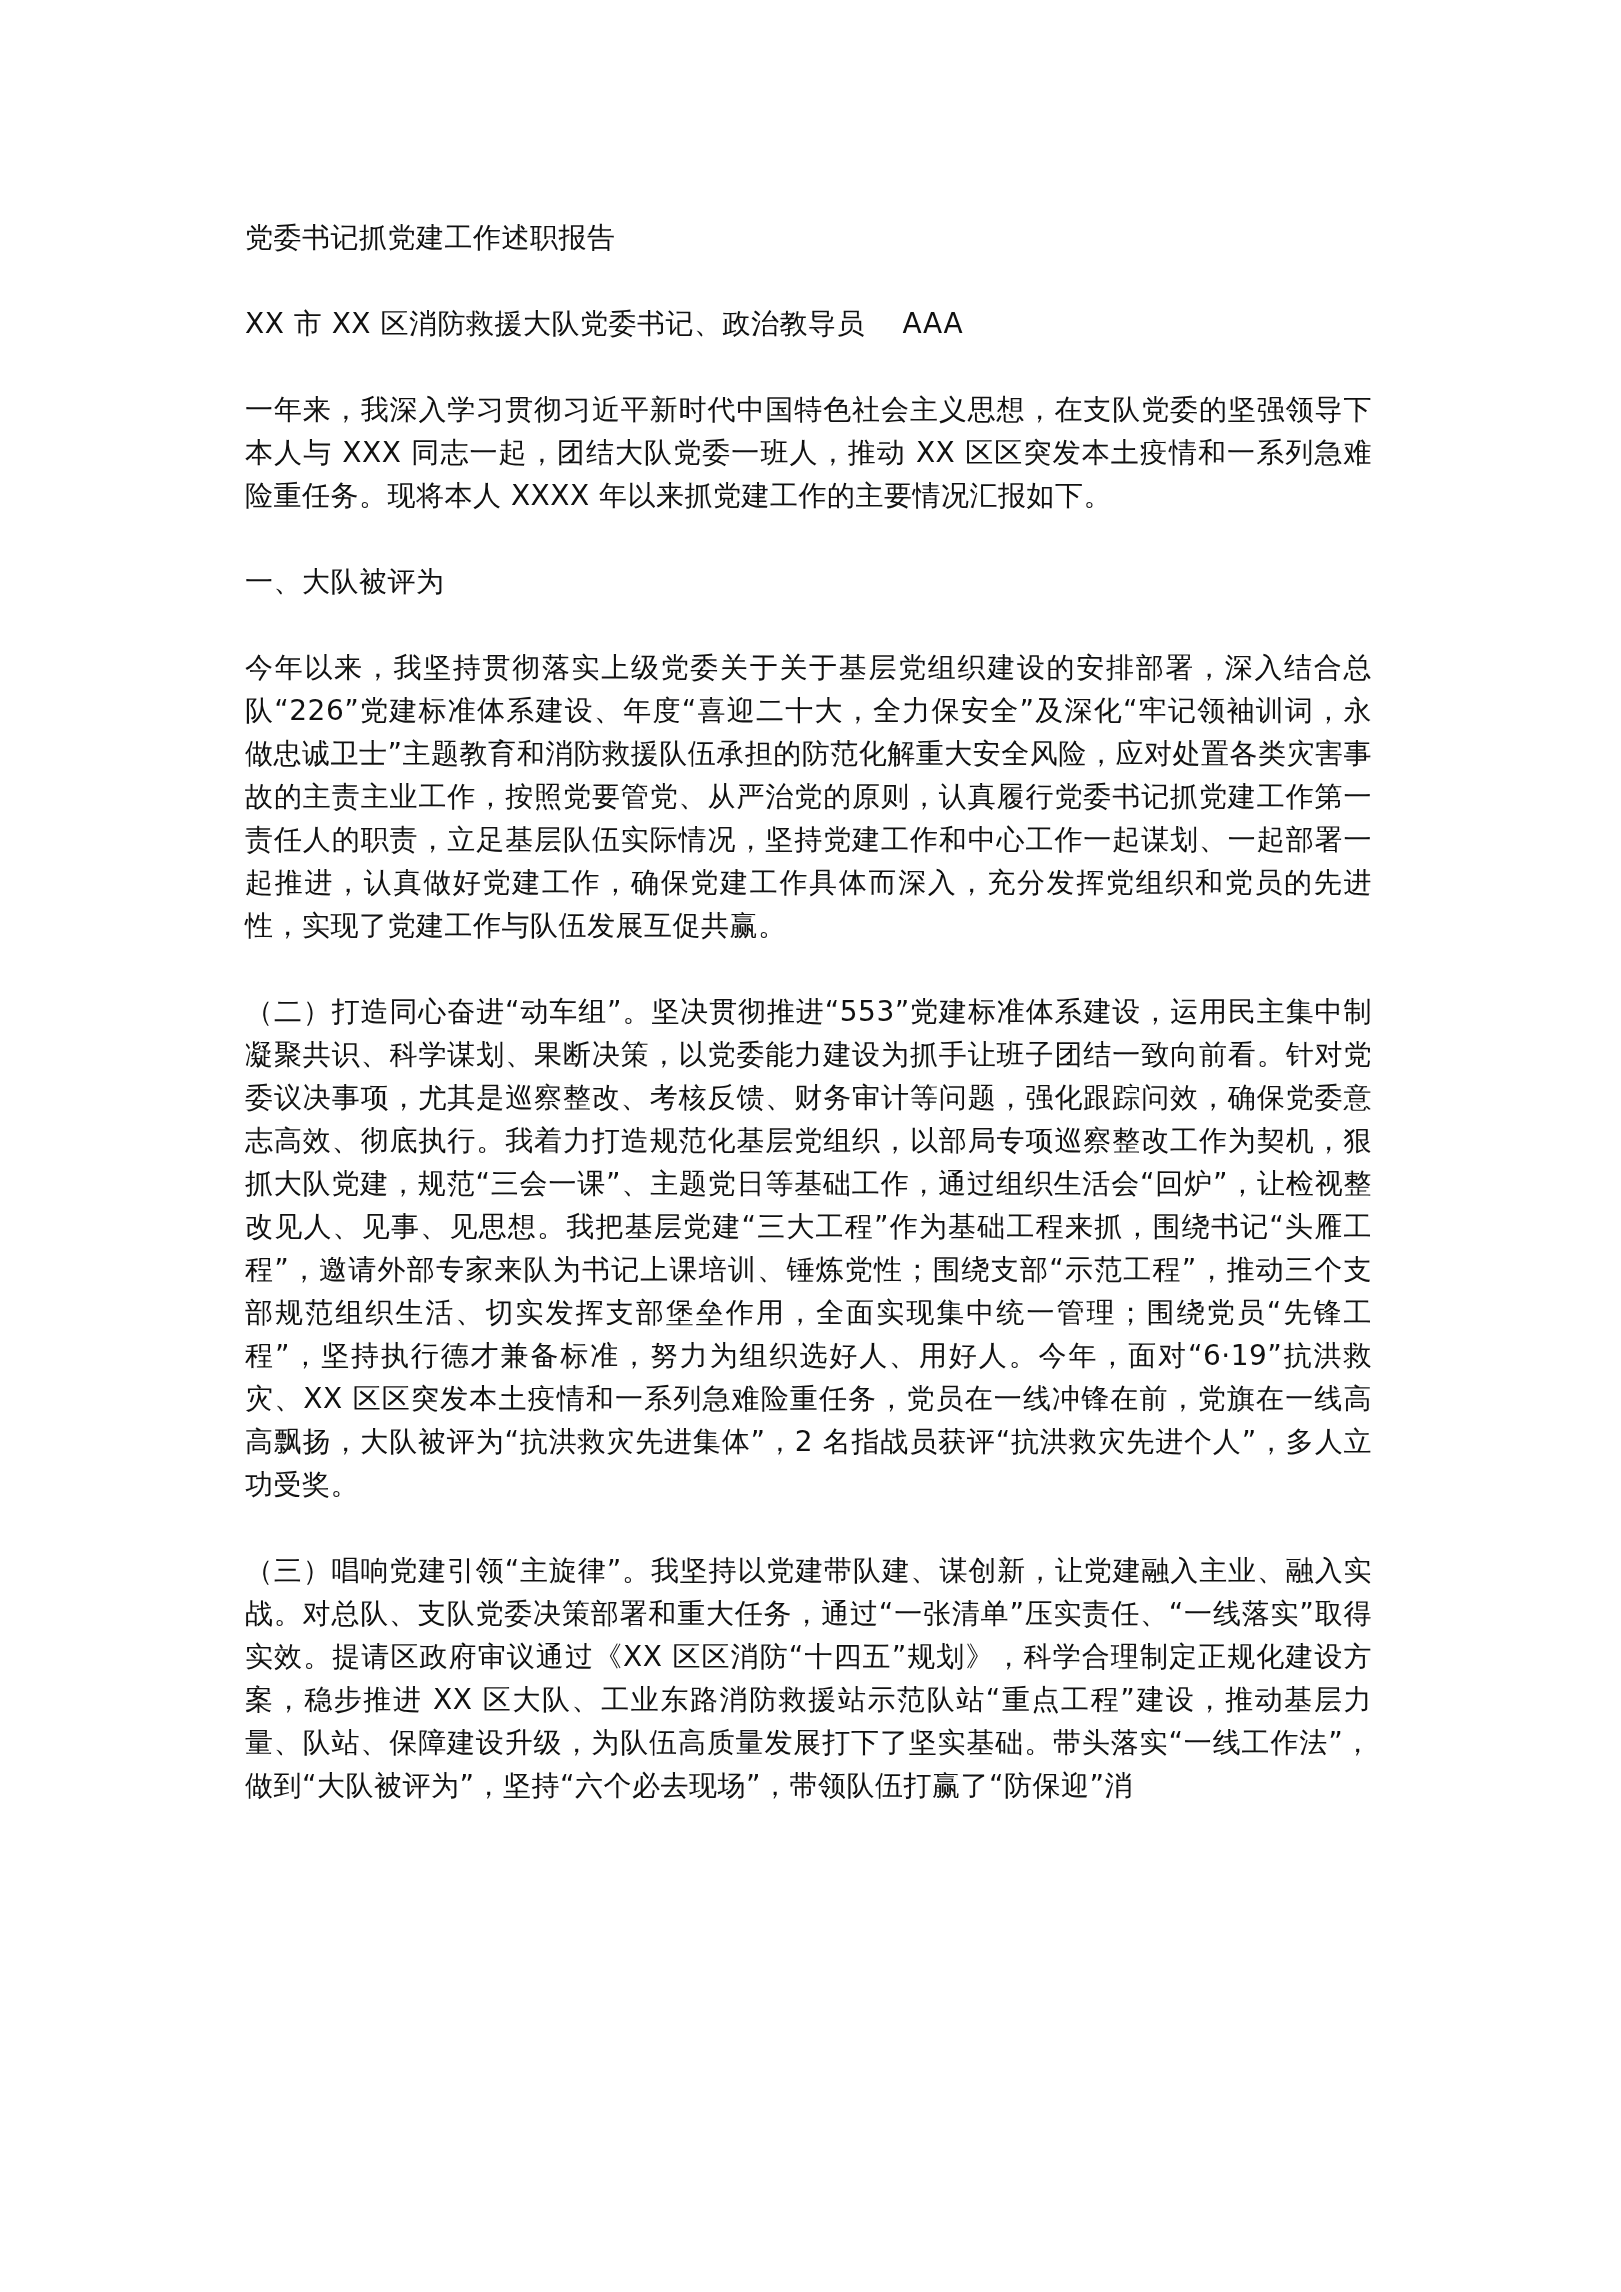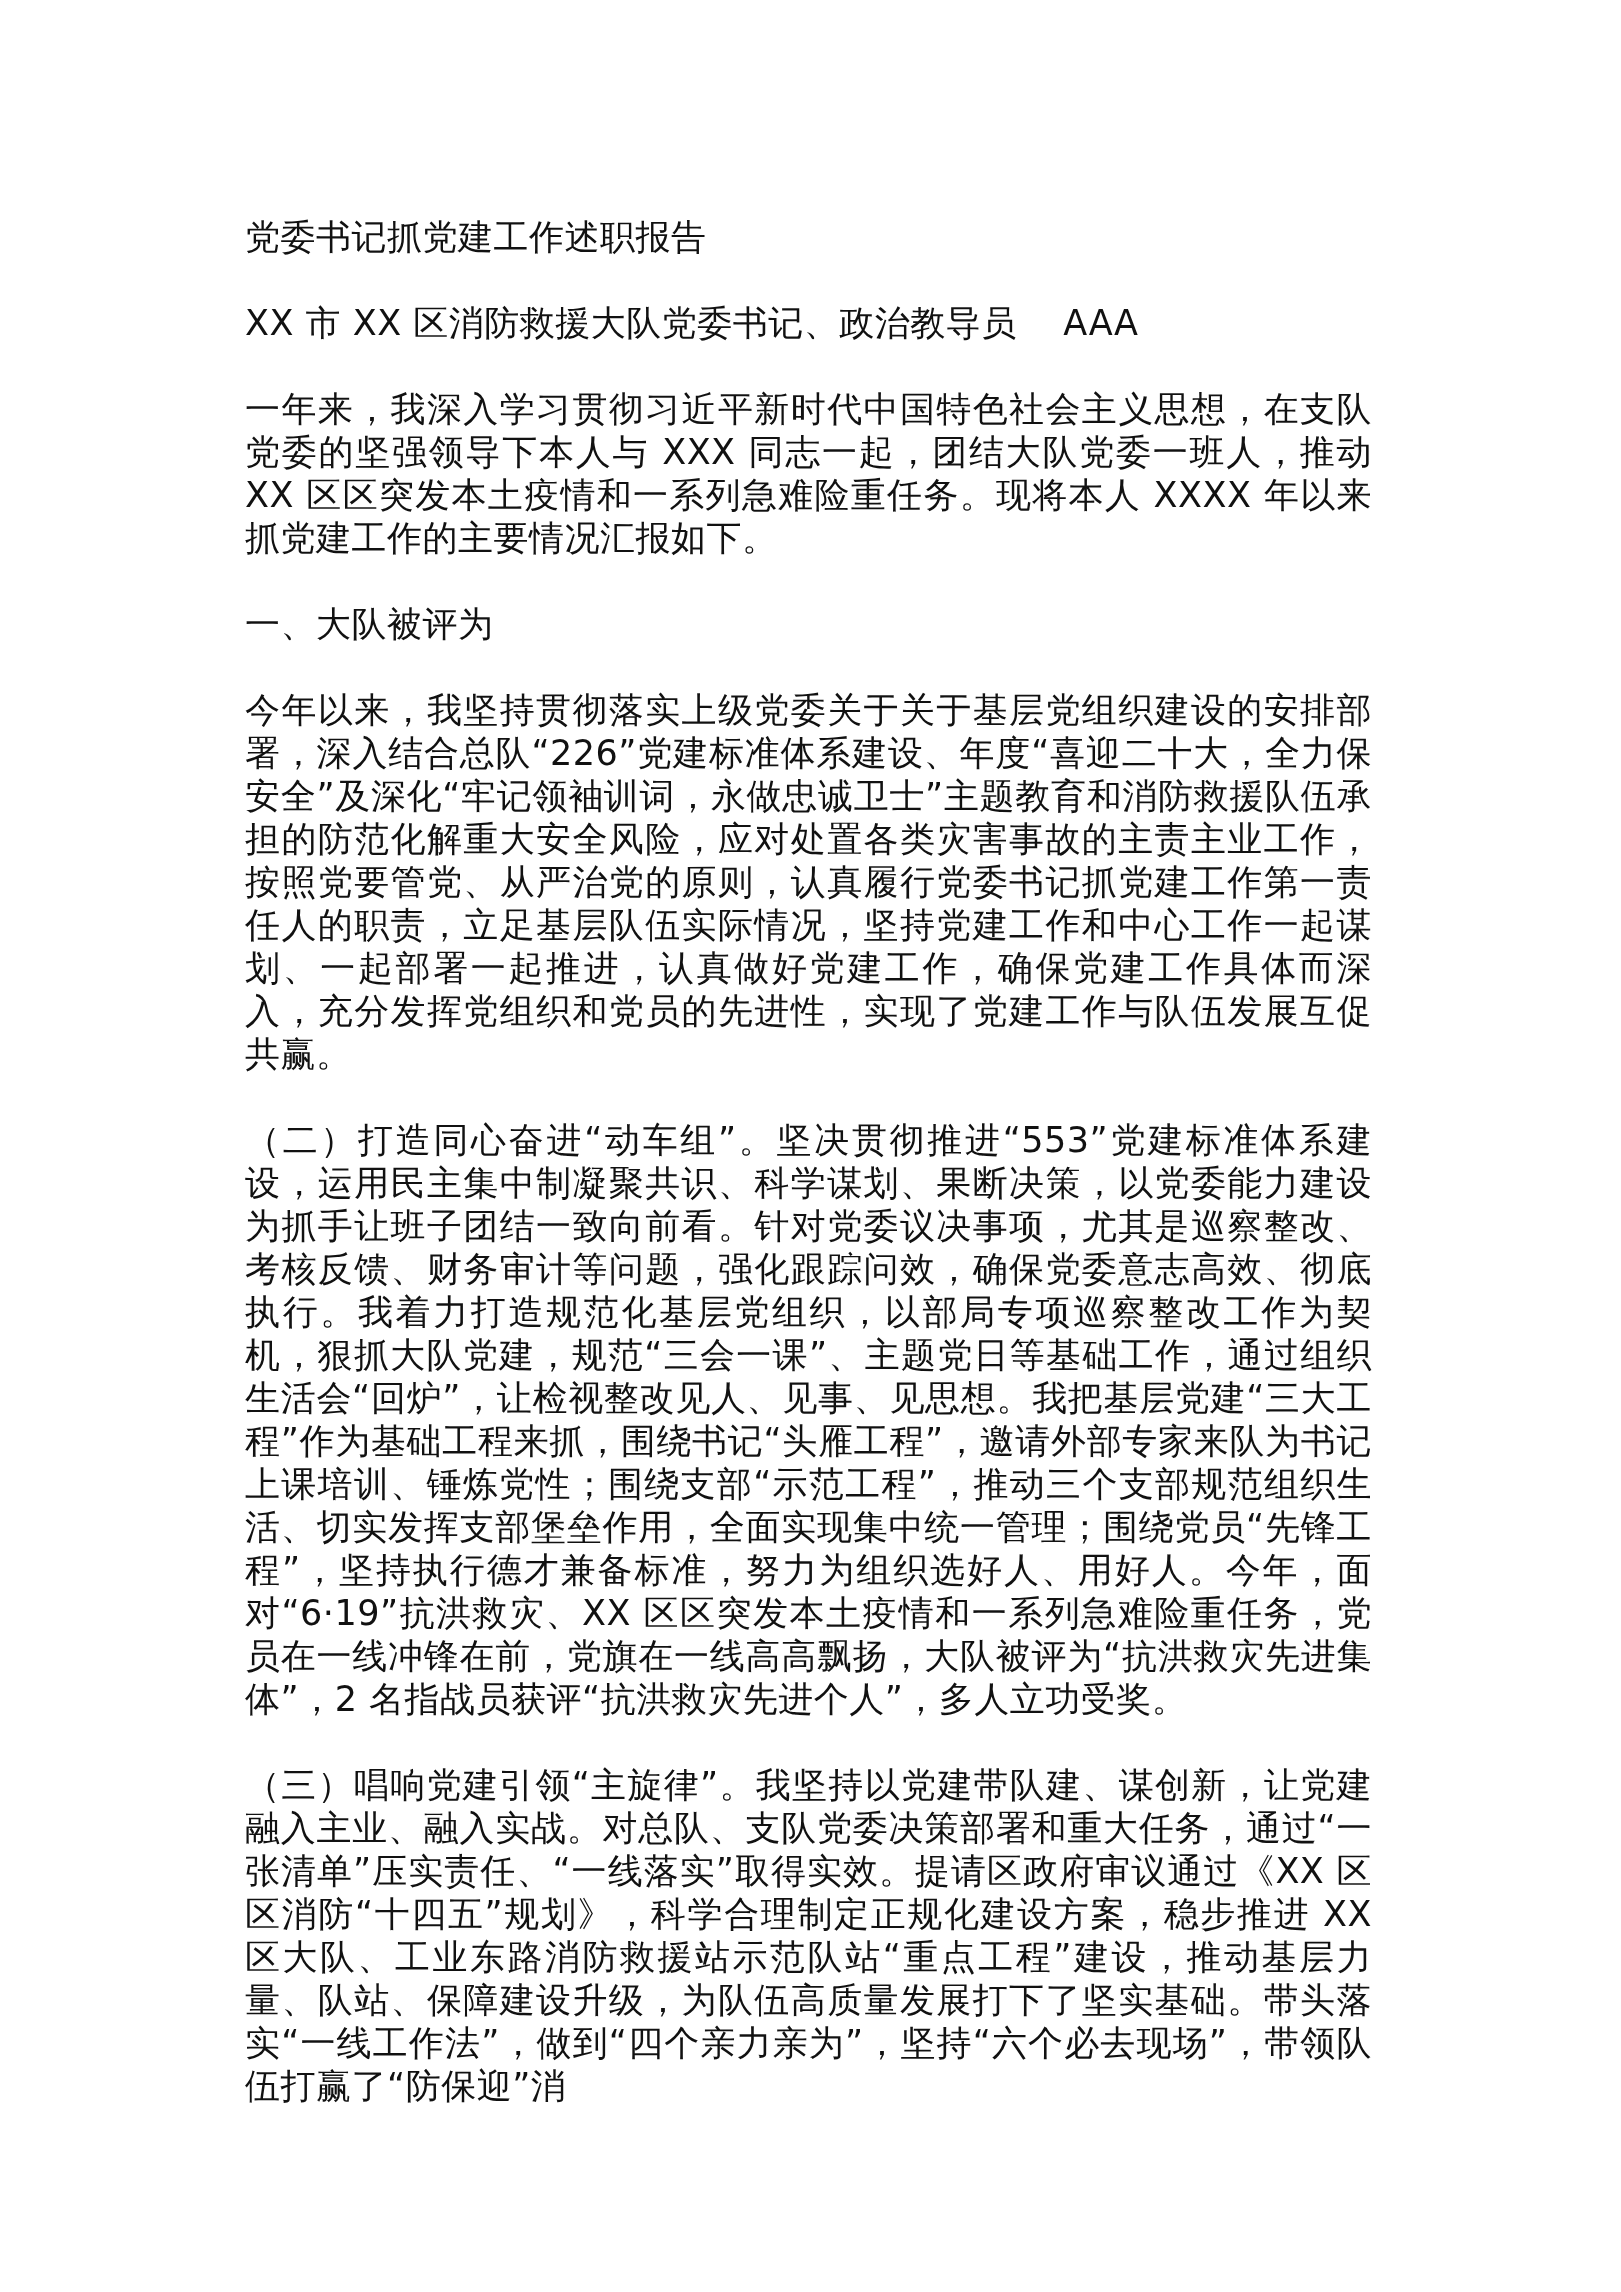--- a/index.html
+++ b/index.html
@@ -15,21 +15,21 @@
     font-family: "DejaVu Sans", "Liberation Sans", sans-serif;
     color: #111111;
   }
   .page {
     position: absolute;
     left: 245px;
     top: 216px;
     width: 1127px;
   }
   .line-block {
-    font-size: 35px;
+    font-size: 28px;
     line-height: 43px;
     margin: 0;
     text-align: justify;
     text-justify: inter-character;
     letter-spacing: 0.5px;
   }
   .title {
     margin-bottom: 43px;
   }
   .byline {
@@ -46,15 +46,15 @@
 </head>
 <body>
 
 <div class="page">
   <p class="line-block title">党委书记抓党建工作述职报告</p>
   <p class="line-block byline">XX 市 XX 区消防救援大队党委书记、政治教导员    AAA</p>
   <p class="line-block para">一年来，我深入学习贯彻习近平新时代中国特色社会主义思想，在支队党委的坚强领导下本人与 XXX 同志一起，团结大队党委一班人，推动 XX 区区突发本土疫情和一系列急难险重任务。现将本人 XXXX 年以来抓党建工作的主要情况汇报如下。</p>
   <p class="line-block heading">一、大队被评为</p>
   <p class="line-block para">今年以来，我坚持贯彻落实上级党委关于关于基层党组织建设的安排部署，深入结合总队“226”党建标准体系建设、年度“喜迎二十大，全力保安全”及深化“牢记领袖训词，永做忠诚卫士”主题教育和消防救援队伍承担的防范化解重大安全风险，应对处置各类灾害事故的主责主业工作，按照党要管党、从严治党的原则，认真履行党委书记抓党建工作第一责任人的职责，立足基层队伍实际情况，坚持党建工作和中心工作一起谋划、一起部署一起推进，认真做好党建工作，确保党建工作具体而深入，充分发挥党组织和党员的先进性，实现了党建工作与队伍发展互促共赢。</p>
   <p class="line-block para">（二）打造同心奋进“动车组”。坚决贯彻推进“553”党建标准体系建设，运用民主集中制凝聚共识、科学谋划、果断决策，以党委能力建设为抓手让班子团结一致向前看。针对党委议决事项，尤其是巡察整改、考核反馈、财务审计等问题，强化跟踪问效，确保党委意志高效、彻底执行。我着力打造规范化基层党组织，以部局专项巡察整改工作为契机，狠抓大队党建，规范“三会一课”、主题党日等基础工作，通过组织生活会“回炉”，让检视整改见人、见事、见思想。我把基层党建“三大工程”作为基础工程来抓，围绕书记“头雁工程”，邀请外部专家来队为书记上课培训、锤炼党性；围绕支部“示范工程”，推动三个支部规范组织生活、切实发挥支部堡垒作用，全面实现集中统一管理；围绕党员“先锋工程”，坚持执行德才兼备标准，努力为组织选好人、用好人。今年，面对“6·19”抗洪救灾、XX 区区突发本土疫情和一系列急难险重任务，党员在一线冲锋在前，党旗在一线高高飘扬，大队被评为“抗洪救灾先进集体”，2 名指战员获评“抗洪救灾先进个人”，多人立功受奖。</p>
-  <p class="line-block para">（三）唱响党建引领“主旋律”。我坚持以党建带队建、谋创新，让党建融入主业、融入实战。对总队、支队党委决策部署和重大任务，通过“一张清单”压实责任、“一线落实”取得实效。提请区政府审议通过《XX 区区消防“十四五”规划》，科学合理制定正规化建设方案，稳步推进 XX 区大队、工业东路消防救援站示范队站“重点工程”建设，推动基层力量、队站、保障建设升级，为队伍高质量发展打下了坚实基础。带头落实“一线工作法”，做到“四个亲力亲为”，坚持“六个必去现场”，带领队伍打赢了“防保迎”消</p>
+  <p class="line-block para">（三）唱响党建引领“主旋律”。我坚持以党建带队建、谋创新，让党建融入主业、融入实战。对总队、支队党委决策部署和重大任务，通过“一张清单”压实责任、“一线落实”取得实效。提请区政府审议通过《XX 区区消防“十四五”规划》，科学合理制定正规化建设方案，稳步推进 XX 区大队、工业东路消防救援站示范队站“重点工程”建设，推动基层力量、队站、保障建设升级，为队伍高质量发展打下了坚实基础。带头落实“一线工作法”，做到“大队被评为”，坚持“六个必去现场”，带领队伍打赢了“防保迎”消</p>
 </div>
 
 
 </body></html>

